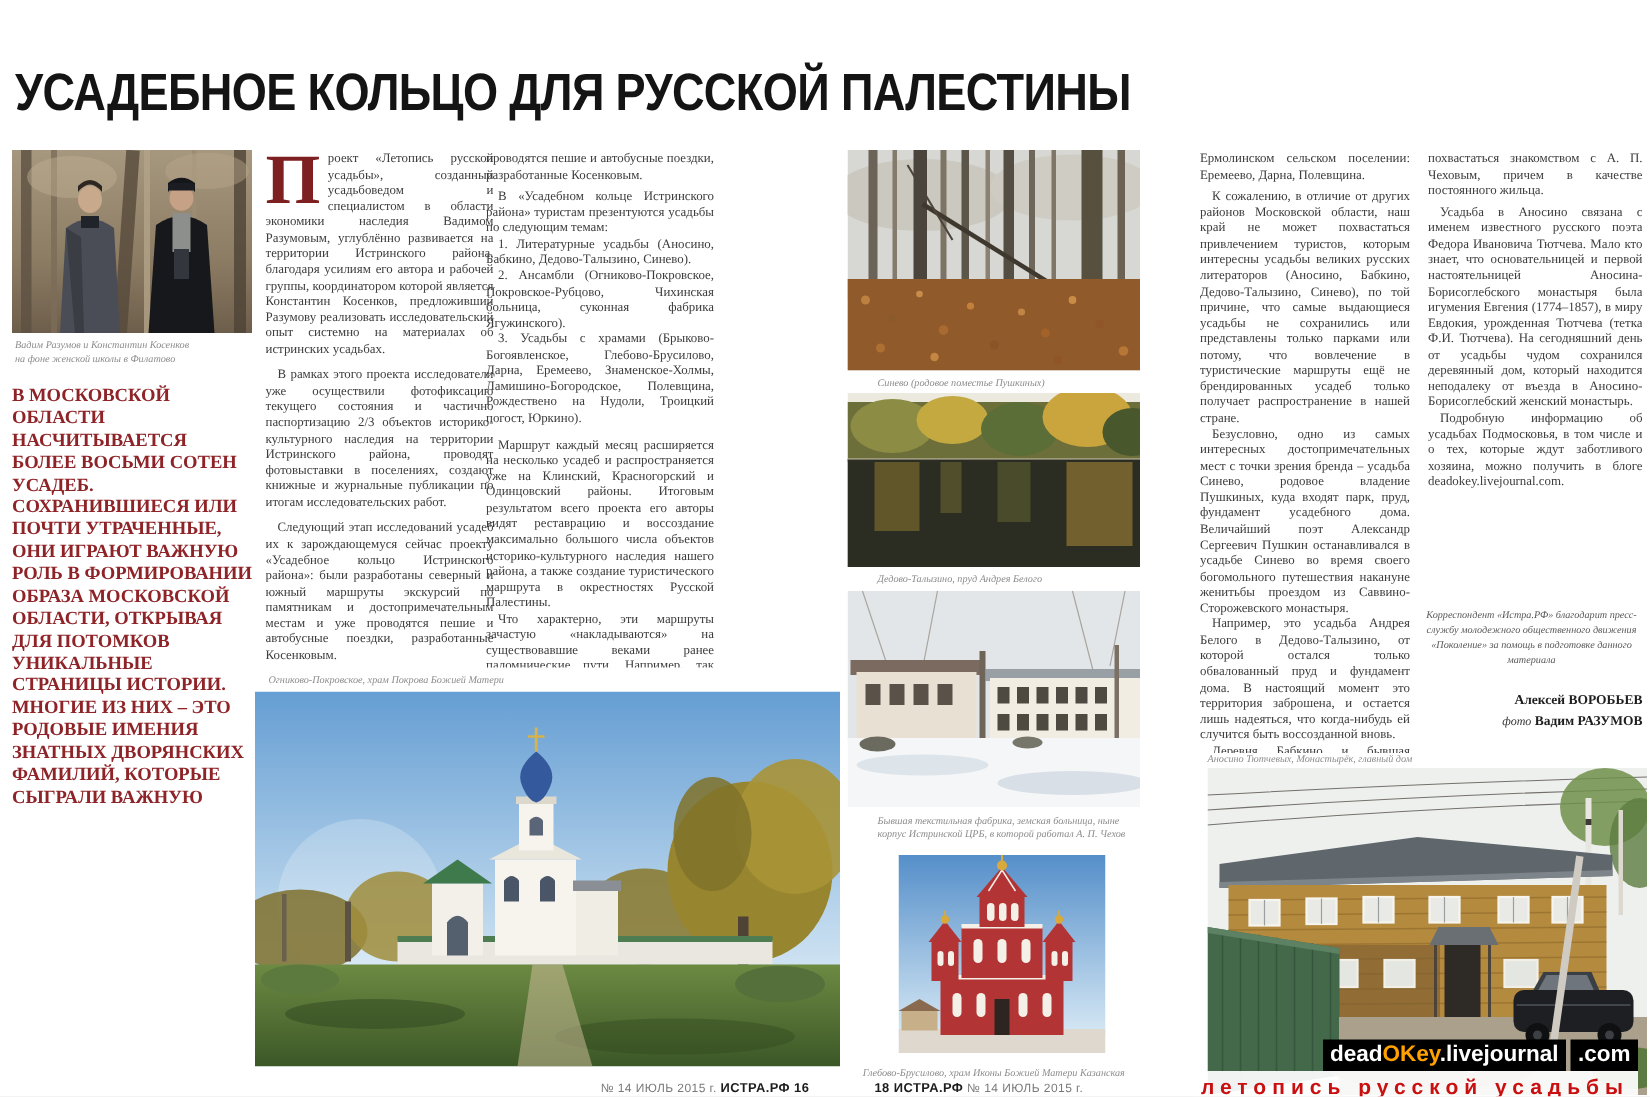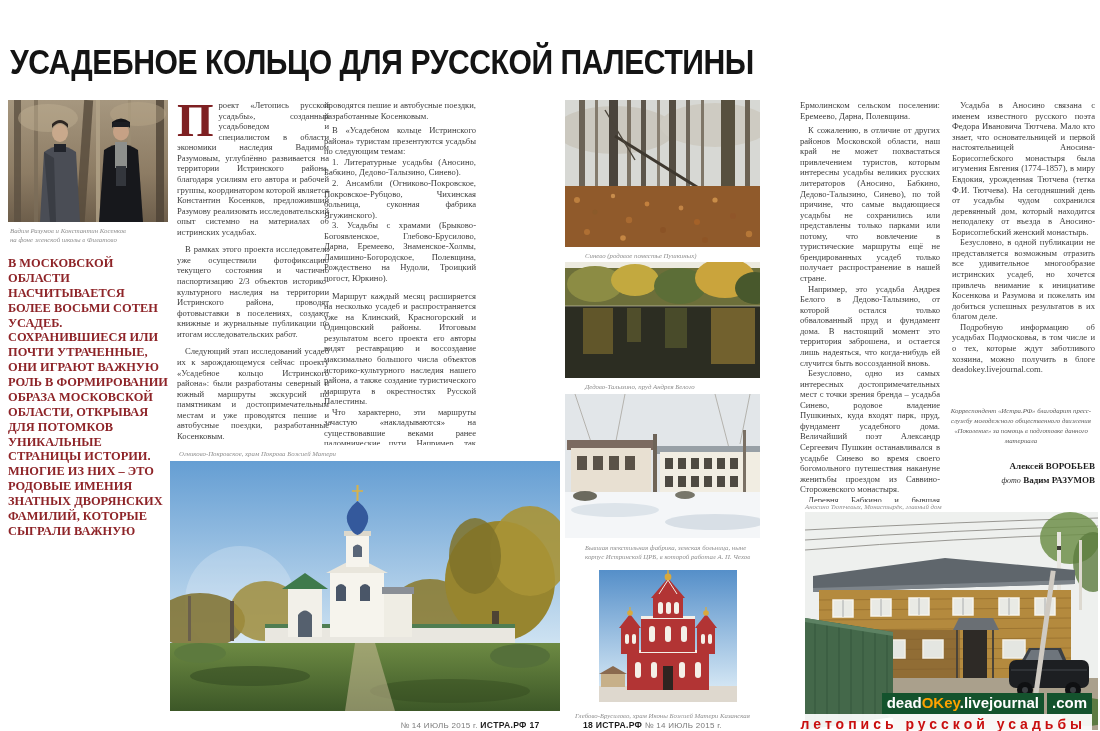--- a/index.html
+++ b/index.html
@@ -17,21 +17,21 @@
            padding:2px 5px 0 0;font-family:"Liberation Serif",serif;}
   .caption{font-size:6.8px;font-style:italic;color:#8d8d8d;line-height:1.35;}
   .photo{display:block;}
   .photo svg{display:block;}
   .footer{font-family:"Liberation Sans",sans-serif;font-size:8px;color:#7a7a7a;letter-spacing:0.3px;}
   .footer b{color:#1d1d1d;font-size:8.6px;}
   .thanks{font-size:6.8px;font-style:italic;color:#5a5a5a;text-align:center;line-height:1.45;}
   .author{font-size:9px;color:#1e1e1e;text-align:right;line-height:1.5;}
   .author .ph{font-style:italic;font-size:8px;color:#333;}
   .wm{display:flex;align-items:stretch;gap:3px;font-family:"Liberation Sans",sans-serif;font-weight:bold;}
-  .wm-block{background:#14532d;color:#ffffff;font-size:15px;padding:2px 5px;line-height:1.1;}
+  .wm-block{background:#000000;color:#ffffff;font-size:15px;padding:2px 5px;line-height:1.1;}
   .wm-ok{color:#ffa200;}
   .wm-tag{background:rgba(255,255,255,0.92);color:#c90f0f;font-family:"Liberation Sans",sans-serif;
           font-weight:bold;font-size:14px;letter-spacing:4px;padding:2px 6px;white-space:nowrap;}
 </style>
 </head>
 <body>
 
 <div class="page">
 
   <div class="abs title" style="left:10px;top:42px;">УСАДЕБНОЕ КОЛЬЦО ДЛЯ РУССКОЙ ПАЛЕСТИНЫ</div>
@@ -322,28 +322,28 @@
             <rect x="109" y="64" width="4" height="10" rx="2" fill="#f4f0e8"></rect>
         </g>
       </g>
     </svg>
   </div>
   <div class="abs caption" style="left:565px;top:711px;width:195px;text-align:center;">Глебово-Брусилово, храм Иконы Божией Матери Казанская</div>
 
   <div class="abs bodytext" style="left:800px;top:100px;width:140px;height:402px;">
     <p>Ермолинском сельском поселении: Еремеево, Дарна, Полевщина.</p>
     <p class="ind">К сожалению, в отличие от других районов Московской области, наш край не может похвастаться привлечением туристов, которым интересны усадьбы великих русских литераторов (Аносино, Бабкино, Дедово-Талызино, Синево), по той причине, что самые выдающиеся усадьбы не сохранились или представлены только парками или потому, что вовлечение в туристические маршруты ещё не брендированных усадеб только получает распространение в нашей стране.</p>
+    <p class="ind">Безусловно, одно из самых интересных достопримечательных мест с точки зрения бренда – усадьба Синево, родовое владение Пушкиных, куда входят парк, пруд, фундамент усадебного дома. Величайший поэт Александр Сергеевич Пушкин останавливался в усадьбе Синево во время своего богомольного путешествия накануне женитьбы проездом из Саввино-Сторожевского монастыря.</p>
     <p class="ind">Например, это усадьба Андрея Белого в Дедово-Талызино, от которой остался только обвалованный пруд и фундамент дома. В настоящий момент это территория заброшена, и остается лишь надеяться, что когда-нибудь ей случится быть воссозданной вновь.</p>
-    <p class="ind">Безусловно, одно из самых интересных достопримечательных мест с точки зрения бренда – усадьба Синево, родовое владение Пушкиных, куда входят парк, пруд, фундамент усадебного дома. Величайший поэт Александр Сергеевич Пушкин останавливался в усадьбе Синево во время своего богомольного путешествия накануне женитьбы проездом из Саввино-Сторожевского монастыря.</p>
     <p class="ind">Деревня Бабкино и бывшая текстильная фабрика, перестроенная под больницу с жилыми корпусами для врачей, могут</p>
   </div>
 
   <div class="abs bodytext" style="left:952px;top:100px;width:143px;height:300px;">
+    <p>похвастаться знакомством с А. П. Чеховым, причем в качестве постоянного жильца.</p>
     <p class="ind">Усадьба в Аносино связана с именем известного русского поэта Федора Ивановича Тютчева. Мало кто знает, что основательницей и первой настоятельницей Аносина-Борисоглебского монастыря была игумения Евгения (1774–1857), в миру Евдокия, урожденная Тютчева (тетка Ф.И. Тютчева). На сегодняшний день от усадьбы чудом сохранился деревянный дом, который находится неподалеку от въезда в Аносино-Борисоглебский женский монастырь.</p>
-    <p class="ind">Безусловно, в одной публикации не представляется возможным отразить все удивительное многообразие истринских усадеб, но хочется привлечь внимание к инициативе Косенкова и Разумова и пожелать им добиться успешных результатов в их благом деле.</p>
     <p class="ind">Подробную информацию об усадьбах Подмосковья, в том числе и о тех, которые ждут заботливого хозяина, можно получить в блоге deadokey.livejournal.com.</p>
   </div>
 
   <div class="abs thanks" style="left:945px;top:406px;width:152px;">Корреспондент «Истра.РФ» благодарит пресс-службу молодежного общественного движения «Поколение» за помощь в подготовке данного материала</div>
 
   <div class="abs author" style="left:950px;top:460px;width:145px;">
     <b>Алексей ВОРОБЬЕВ</b><br>
     <span class="ph">фото</span>
     <b>Вадим РАЗУМОВ</b>
   </div>
@@ -444,20 +444,20 @@
   </div>
 
   <div class="abs wm" style="right:8px;top:693px;">
     <div class="wm-block"><span>dead</span><span class="wm-ok">OKey</span><span>.livejournal</span></div>
     <div class="wm-block">.com</div>
   </div>
   <div class="abs wm-tag" style="right:8px;top:714px;">летопись русской усадьбы</div>
 
   <div class="abs footer" style="left:380px;top:720px;width:180px;text-align:center;">
     <span>№ 14 ИЮЛЬ 2015 г.</span>
-    <b>ИСТРА.РФ 17</b>
+    <b>ИСТРА.РФ 16</b>
   </div>
   <div class="abs footer" style="left:583px;top:720px;width:220px;">
     <b>18 ИСТРА.РФ</b>
     <span>№ 14 ИЮЛЬ 2015 г.</span>
   </div>
 
 </div>
 
 </body></html>

